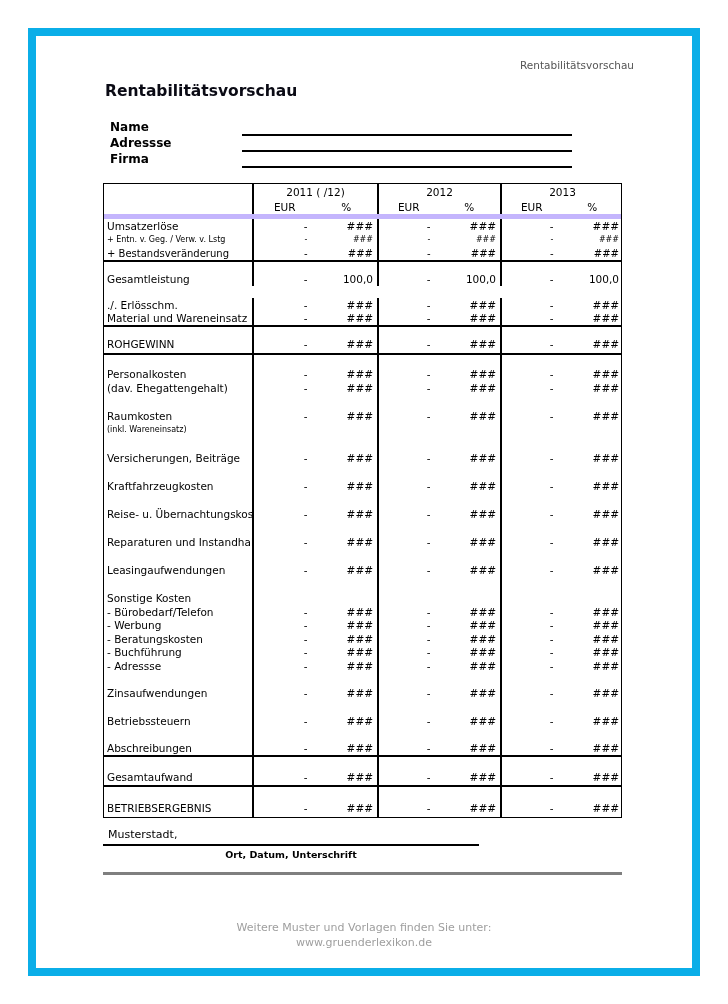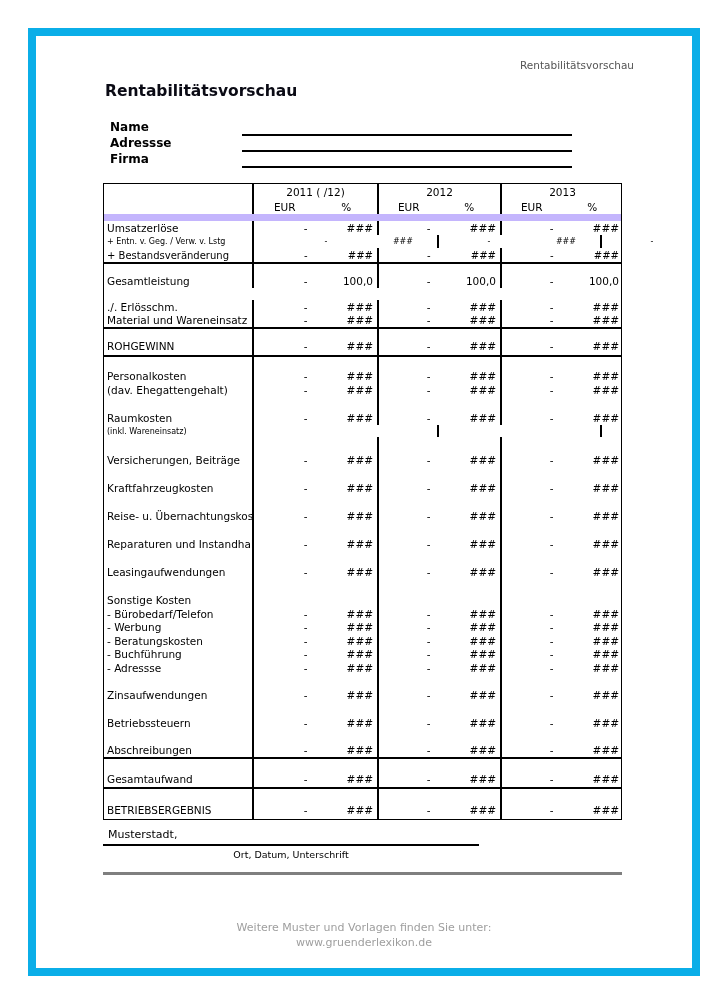--- a/index.html
+++ b/index.html
@@ -22,40 +22,40 @@
 
   
   .form { position:absolute; left:0; top:84px; width:100%; }
   .frow { position:relative; height:16px; }
   .flabel { position:absolute; left:74px; top:0; font-size:12px; font-weight:bold; color:#000; }
   .fline { position:absolute; left:206px; top:14px; width:330px; height:2px; background:#000; }
 
   
   .dtable { position:absolute; left:67px; top:147px; width:519px; border:1px solid #000; background:#fff; }
   .trow { display:grid; grid-template-columns:150px repeat(6,61.5px); align-items:stretch; font-size:10.5px; color:#000; }
-  .trow.small { font-size:8px;gap:20px; }
+  .trow.small { font-size:8px; }
   .trow.mid { font-size:10px; }
   .cl { padding-left:3px; border-right:2px solid #000; display:flex; align-items:center;
         white-space:nowrap; overflow:hidden; }
   .cv { display:flex; align-items:center; justify-content:flex-end; white-space:nowrap; overflow:hidden; }
   .cv.eur { padding-right:8px; }
   .cv.pct { padding-right:4px; }
   .gs { border-left:2px solid #000; }
-  .thead { border-bottom:7px solid #c4b5fd; }
+  .thead { border-bottom:5px solid #c4b5fd; }
   .thead .trow { height:15px; }
   .yc { grid-column:span 2; display:flex; align-items:center; justify-content:center; }
   .ch { display:flex; align-items:center; justify-content:center; }
   .tsec { border-bottom:2px solid #000; }
   .tsec:last-child { border-bottom:none; }
 
   
   .sig-city { position:absolute; left:72px; top:792px; font-size:11px; color:#000; }
   .sig-line { position:absolute; left:67px; top:808px; width:376px; height:2px; background:#000; }
   .sig-caption { position:absolute; left:67px; top:813px; width:376px; text-align:center;
-                 font-size:9.5px; font-weight:normal; color:#000; }
+                 font-size:9.5px; font-weight:bold; color:#000; }
   .divider { position:absolute; left:67px; top:836px; width:519px; height:3px; background:#7f7f7f; }
   .footer { position:absolute; left:0; top:884px; width:100%; text-align:center;
             font-size:11px; line-height:15px; color:#9e9e9e; }
 </style>
 </head>
 <body>
 
 <div class="frame">
   <div class="page">
 

